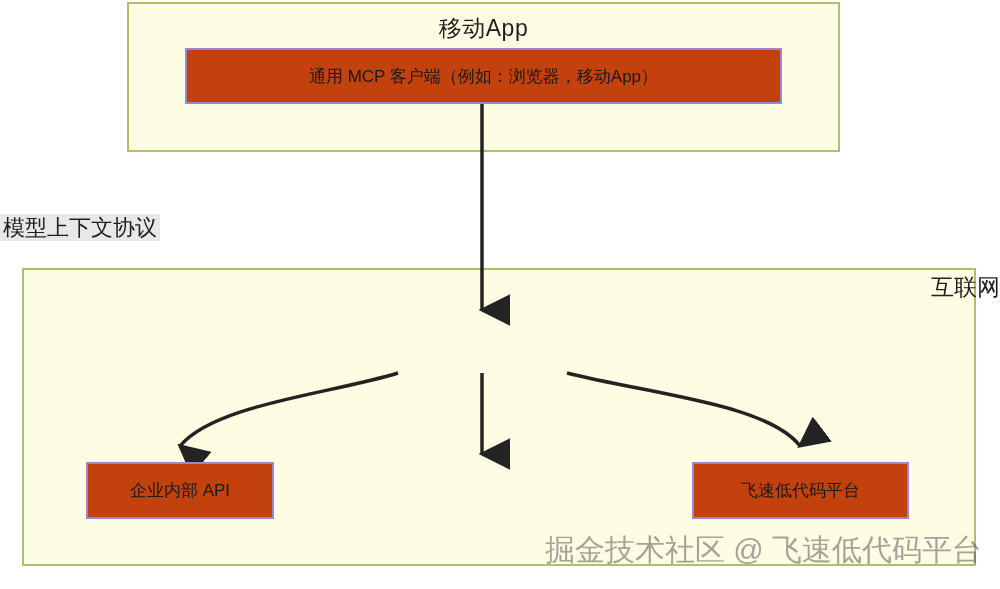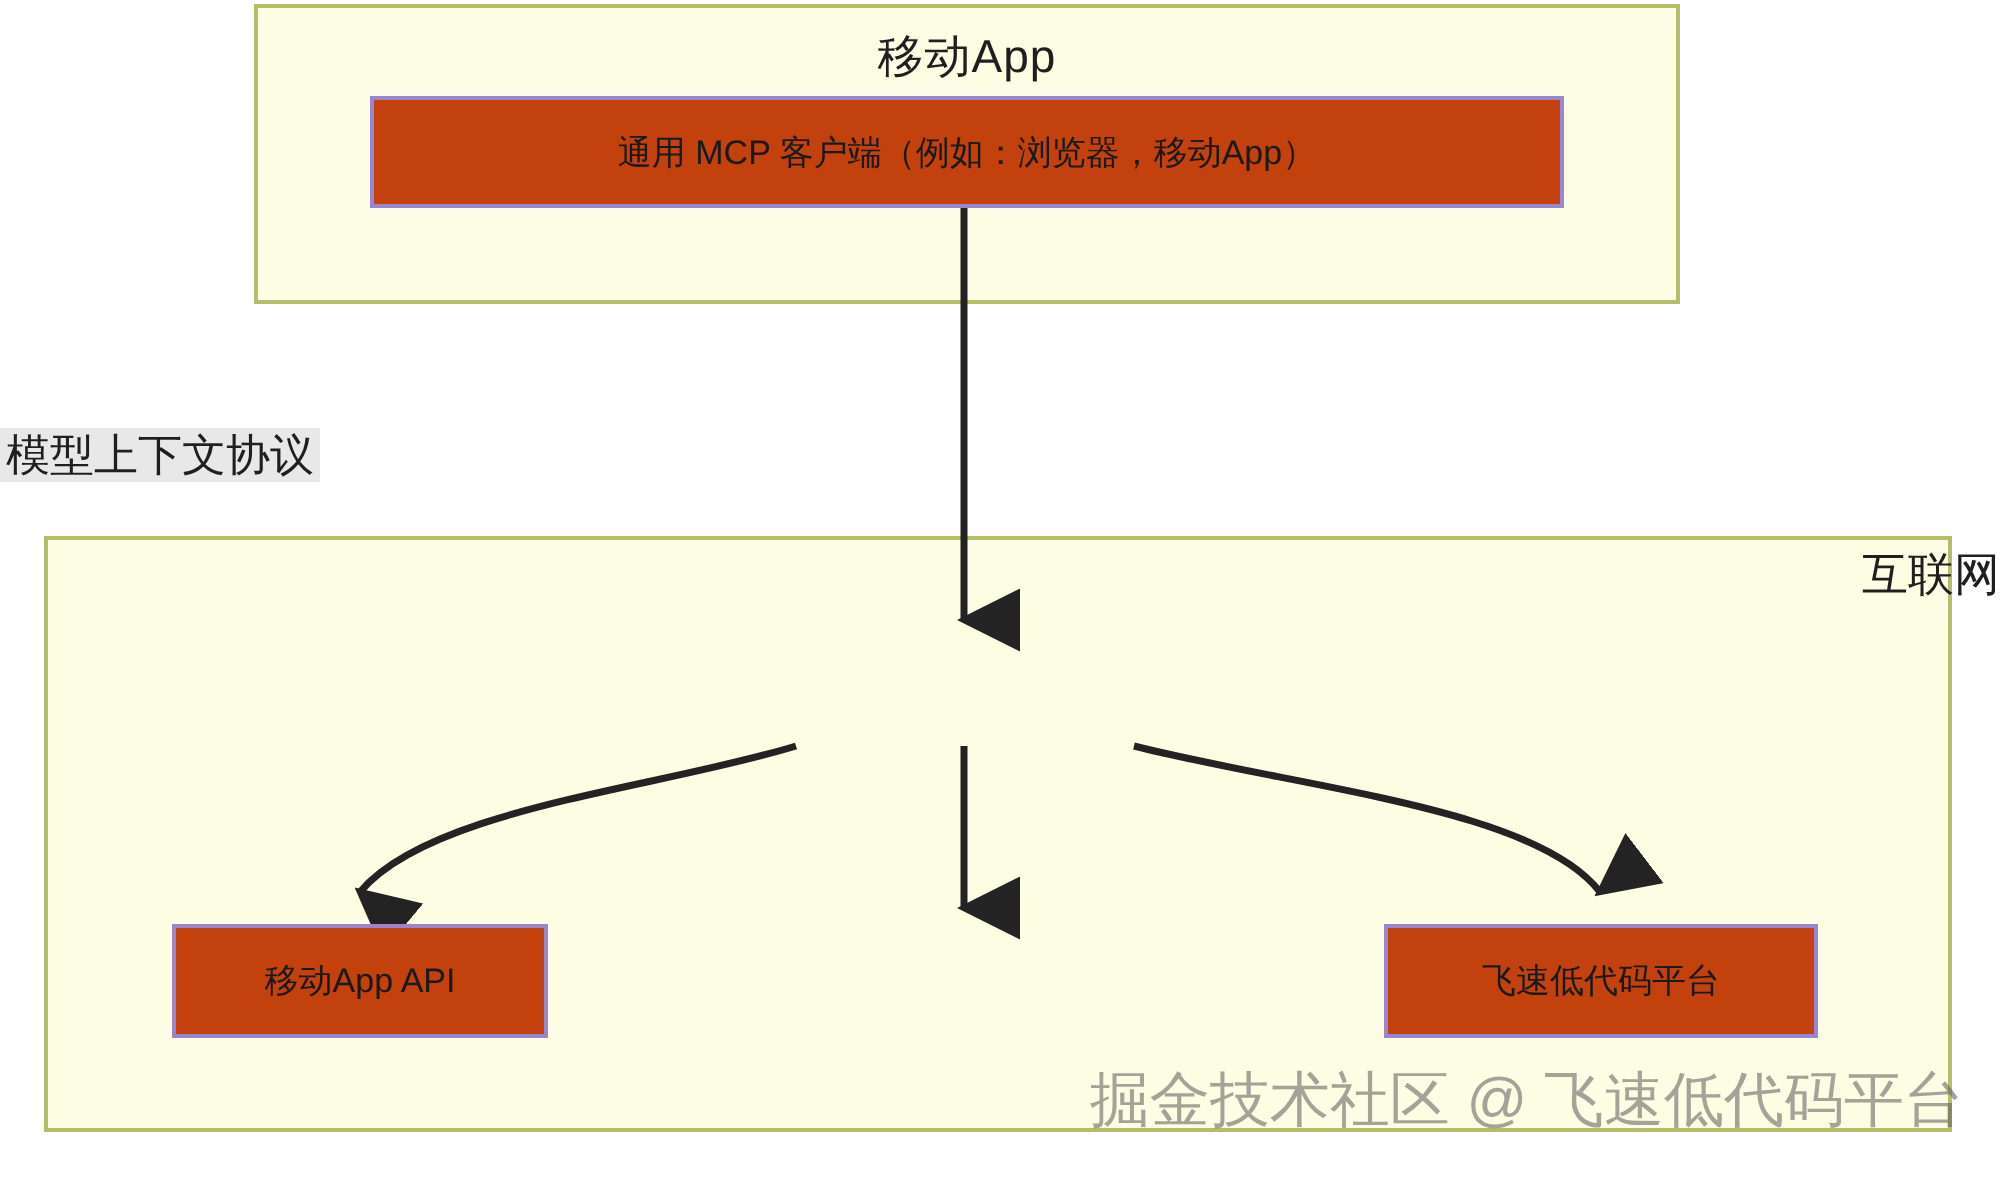--- a/index.html
+++ b/index.html
@@ -179,20 +179,20 @@
     </g>
   </svg>
 
   <div id="protocol-label">
     <span>模型上下文协议</span>
   </div>
 
   <div class="node" id="node-client">通用 MCP 客户端（例如：浏览器，移动App）</div>
 
 
-  <div class="node" id="node-internal-api">移动App API</div>
+  <div class="node" id="node-internal-api">企业内部 API</div>
 
 
   <div class="node" id="node-workflow">飞速低代码平台</div>
 
   <div id="watermark">掘金技术社区 @ 飞速低代码平台</div>
 
 </div>
 
 </body></html>

